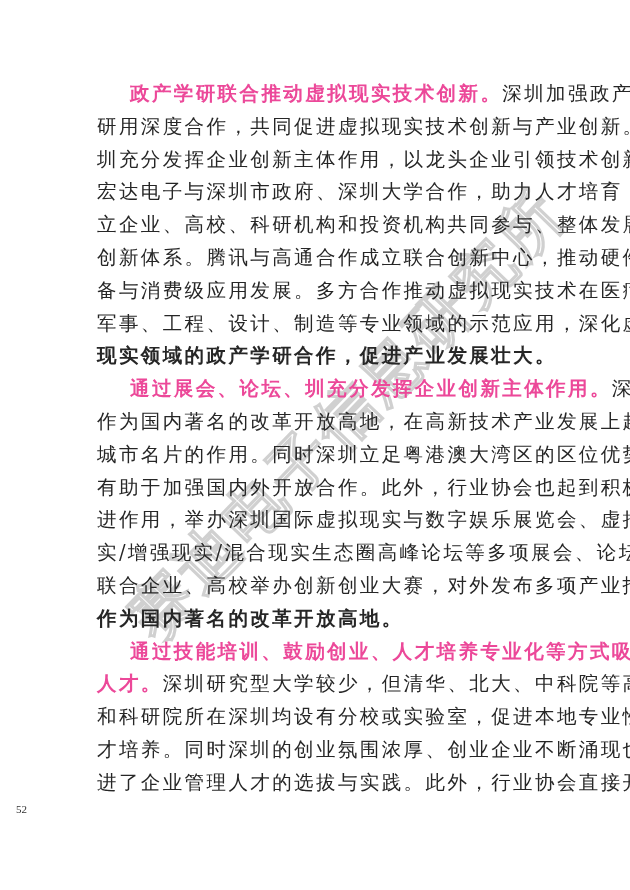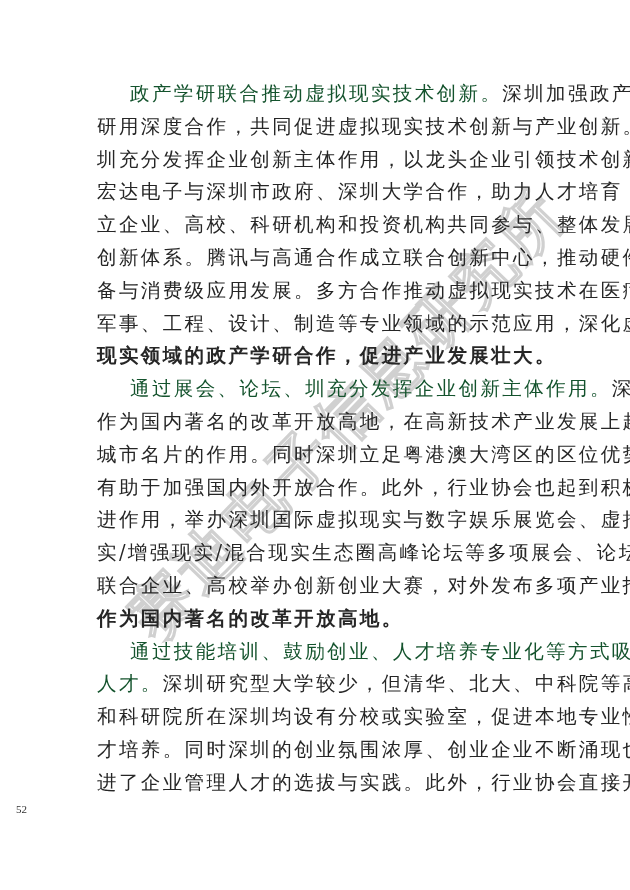--- a/index.html
+++ b/index.html
@@ -38,22 +38,22 @@
       display: block;
     }
     .line.last {
       text-align-last: left;
       font-weight: bold;
     }
     .line.indent {
       padding-left: 33px;
     }
     .line span.bold {
-      font-weight: normal;
-      color: #14532d;
+      font-weight: bold;
+      color: #ec4899;
     }
     .line span.normal {
       color: #262626;
     }
     .page-number {
       position: absolute;
       left: 16px;
       width: 630px;
       top: 803px;
       text-align: left;

